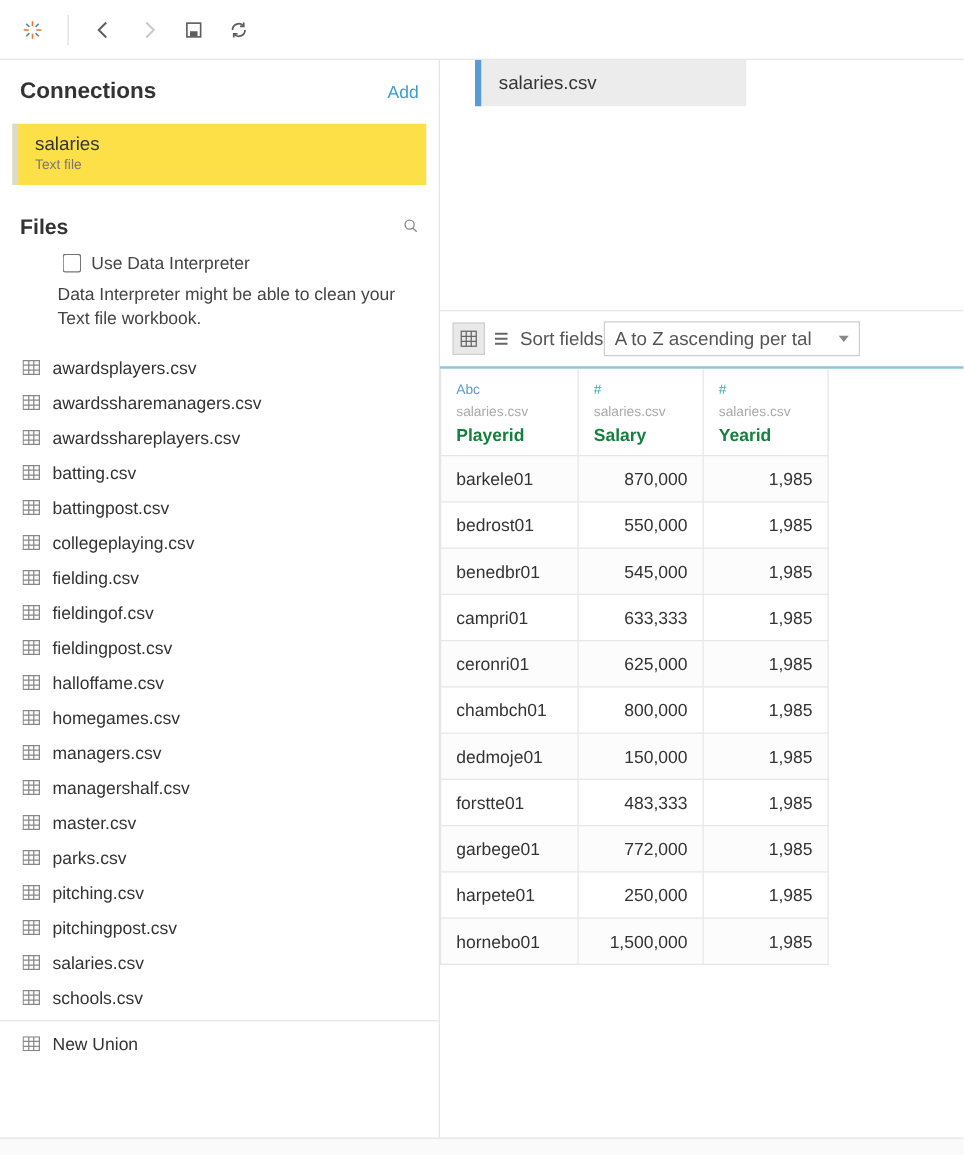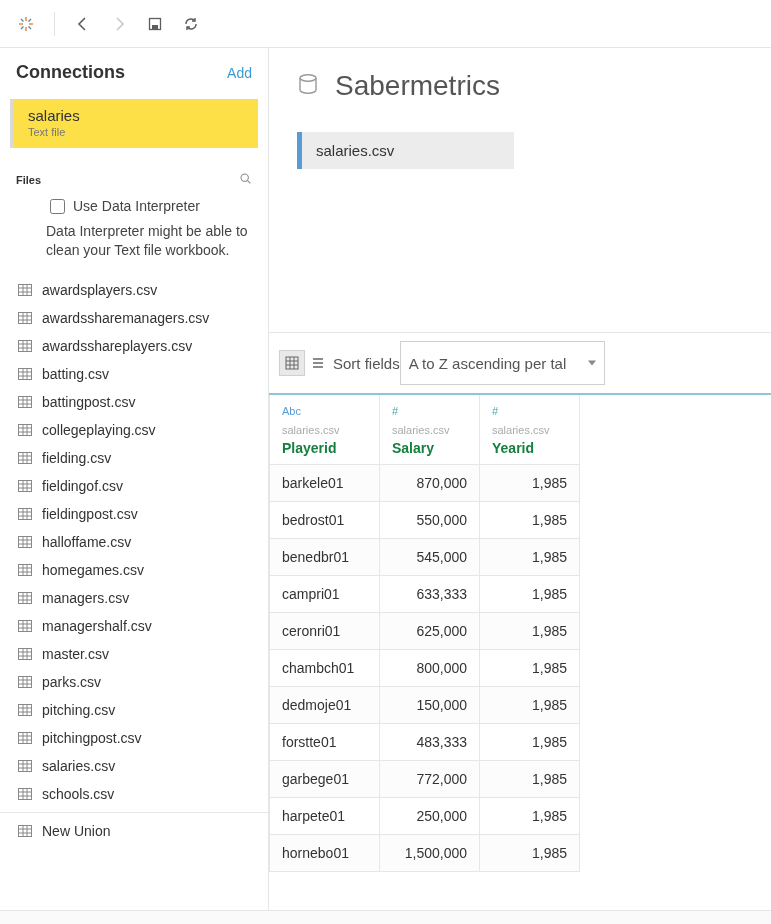--- a/index.html
+++ b/index.html
@@ -3,29 +3,29 @@
 <meta charset="utf-8">
 <style>
 * { box-sizing: border-box; margin: 0; padding: 0; }
 body { font-family: -apple-system, "Segoe UI", Arial, sans-serif; font-size: 13px; color: #333; background: #fff; width: 771px; height: 924px; overflow: hidden; }
 .app { display: flex; flex-direction: column; height: 100%; }
 .toolbar { display: flex; align-items: center; height: 48px; padding: 0 12px; border-bottom: 1px solid #e5e5e5; gap: 8px; }
 .toolbar .sep { width: 1px; height: 24px; background: #e0e0e0; margin: 0 6px; }
 .icon-btn { width: 28px; height: 28px; display:flex; align-items:center; justify-content:center; background:transparent; border:none; cursor:pointer; color:#5d5d5d; }
 .icon-btn.disabled { color:#c9c9c9; cursor:default; }
 .main { display:flex; flex:1; min-height:0; }
-.sidebar { width: 269px; border-right:1px solid #e5e5e5; display:flex; flex-direction:column; }
+.sidebar { width: 352px; border-right:1px solid #e5e5e5; display:flex; flex-direction:column; }
 .side-top { padding: 14px 16px 10px; display:flex; justify-content:space-between; align-items:center; }
 .side-top h2 { font-size:18px; font-weight:600; color:#333; }
 .add-link { color:#3b9bd4; font-size:14px; cursor:pointer; }
 .conn-card { margin: 6px 10px 14px; background:#fde047; padding:8px 14px 10px; border-left:4px solid #d9d9d9; }
 .conn-card .name { font-size:15px; color:#333; }
 .conn-card .type { font-size:11px; color:#777; margin-top:2px; }
 .files-head { display:flex; justify-content:space-between; align-items:center; padding: 10px 16px 8px; }
-.files-head h3 { font-size:11px; font-weight:700; }
+.files-head h3 { font-size:17px; font-weight:700; }
 .search-small { font-size:12px; color:#888; cursor:pointer; }
 .interpreter { padding: 2px 16px 10px 22px; }
 .interpreter label { display:flex; align-items:center; gap:8px; font-size:14px; color:#444; cursor:pointer;padding-left:28px; }
 .interpreter input { width:15px; height:15px; }
 .interpreter .hint { font-size:14px; color:#444; margin: 8px 0 0 24px; line-height:1.35; }
 .file-scroll { flex:1; overflow-y:auto; padding: 6px 0 4px; position:relative; }
 .file-scroll::-webkit-scrollbar { width:8px; }
 .file-scroll::-webkit-scrollbar-thumb { background:#ccc; border-radius:4px; }
 .file-item { display:flex; align-items:center; gap:10px; padding: 6px 18px; font-size:14px; color:#333; cursor:pointer; }
 .tbl-ico { width:14px; height:12px; flex-shrink:0; }
@@ -33,21 +33,21 @@
 .canvas { flex:1; display:flex; flex-direction:column; min-width:0; }
 .ds-head { display:flex; align-items:center; gap:16px; padding: 22px 24px 30px 28px; }
 .ds-cyl { color:#888; }
 .ds-title { font-size:28px; font-weight:400; color:#555; }
 .join-area { padding: 0 0 0 28px; min-height:200px; }
 .pill { display:inline-block; background:#ececec; border-left:5px solid #5b9bd5; padding:10px 120px 10px 14px; font-size:15px; color:#333; }
 .grid-toolbar { display:flex; align-items:center; padding: 8px 10px; border-top:1px solid #e5e5e5; }
 .view-toggle { width:26px; height:26px; border:1px solid #cfcfcf; background:#fff; display:flex; align-items:center; justify-content:center; cursor:pointer; color:#666; }
 .view-toggle.active { background:#e9e9e9; }
 .sort-label { font-size:15px; color:#555; margin-left:2px; }
-.sort-select { border:1px solid #cfcfcf; height:44px; padding:0 24px 0 8px; font-size:15px; color:#555; background:#fff; position:relative; display:flex; align-items:center; min-width:205px; cursor:pointer; }
+.sort-select { border:1px solid #cfcfcf; height:28px; padding:0 24px 0 8px; font-size:15px; color:#555; background:#fff; position:relative; display:flex; align-items:center; min-width:205px; cursor:pointer; }
 .sort-select::after { content:""; position:absolute; right:8px; top:50%; width:0;height:0; border-left:4px solid transparent; border-right:4px solid transparent; border-top:5px solid #888; transform:translateY(-50%); }
 .grid-wrap { flex:1; overflow:auto; border-top:2px solid #8fc6d6; }
 table.grid { border-collapse:collapse; width:auto; }
 table.grid th, table.grid td { border:1px solid #e6e6e6; border-top:none; text-align:left; font-weight:400; }
 table.grid thead th { padding:8px 12px 8px 12px; background:#fff; vertical-align:top; }
 .th-type { font-size:11px; color:#4aa8a8; }
 .th-src { font-size:11px; color:#aaa; margin-top:6px; }
 .th-name { font-size:14px; font-weight:700; color:#15803d; margin-top:4px; }
 table.grid td { padding:10px 12px; font-size:14px; color:#333; }
 table.grid td.num { text-align:right; }
@@ -327,29 +327,20 @@
               <line x1="0.5" y1="8" x2="13.5" y2="8" stroke="#888"></line>
               <line x1="5" y1="0.5" x2="5" y2="11.5" stroke="#888"></line>
               <line x1="9" y1="0.5" x2="9" y2="11.5" stroke="#888"></line>
             </svg>
             <span>New Union</span>
           </div>
         </div>
     </aside>
 
     <section class="canvas">
-      <div class="ds-head">
-        <span class="ds-cyl">
-          <svg width="22" height="24" viewBox="0 0 22 24">
-              <ellipse cx="11" cy="5" rx="8" ry="3.2" fill="none" stroke="#999" stroke-width="1.4"></ellipse>
-              <path d="M3 5v12c0 1.8 3.6 3.2 8 3.2s8-1.4 8-3.2V5" fill="none" stroke="#999" stroke-width="1.4"></path>
-            </svg>
-        </span>
-        <div class="ds-title">Sabermetrics</div>
-      </div>
       <div class="join-area">
         <span class="pill">salaries.csv</span>
       </div>
       <div class="grid-toolbar">
         <button class="view-toggle active">
           <svg width="14" height="14" viewBox="0 0 14 14">
               <rect x="1" y="1" width="12" height="12" fill="none" stroke="#666"></rect>
               <line x1="1" y1="5" x2="13" y2="5" stroke="#666"></line>
               <line x1="1" y1="9" x2="13" y2="9" stroke="#666"></line>
               <line x1="5" y1="1" x2="5" y2="13" stroke="#666"></line>

